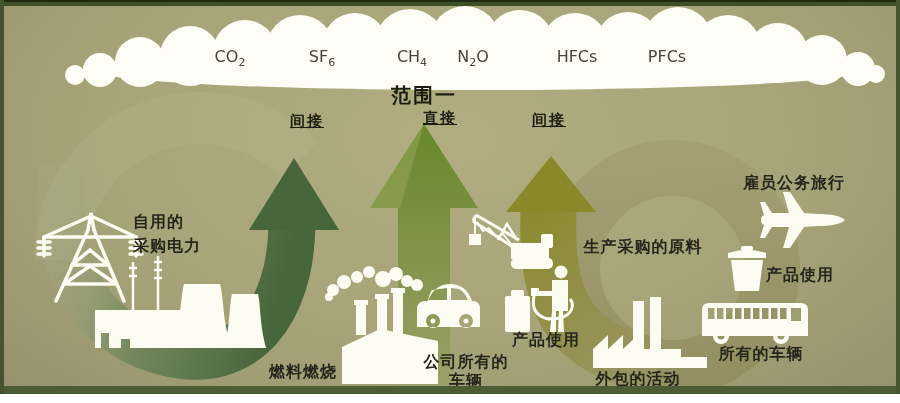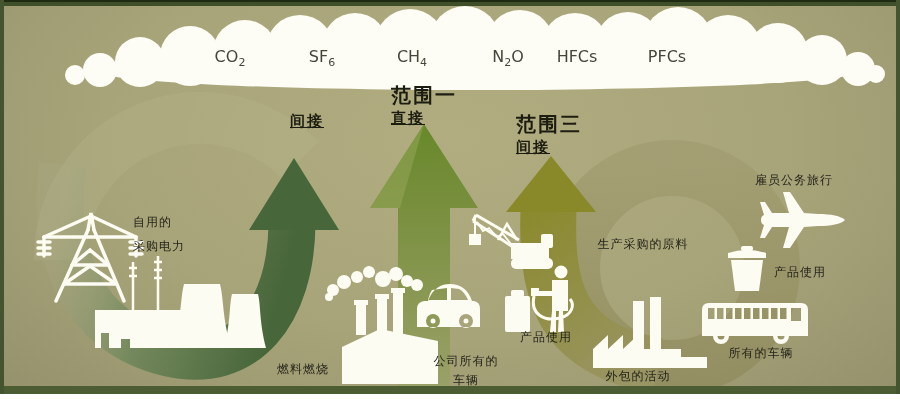--- a/index.html
+++ b/index.html
@@ -7,23 +7,23 @@
     position:relative;width:900px;height:394px;overflow:hidden;
     background:radial-gradient(ellipse at 50% 35%, #b1ad81 0%, #a8a479 55%, #95916c 100%);
     font-family:"DejaVu Sans", sans-serif;
   }
   .stage svg{position:absolute;left:0;top:0;z-index:1;}
   .edge{position:absolute;z-index:4;}
   .edge-top{left:0;top:0;width:900px;height:6px;background:linear-gradient(#1f2a12 0 2px,#3f4f2a 2px 100%);}
   .edge-bottom{left:0;top:386px;width:900px;height:17px;background:linear-gradient(#4c5c33 0 11px,#2b3618 11px 100%);}
   .edge-left{left:0;top:0;width:4px;height:403px;background:#44542e;}
   .edge-right{right:0;top:0;width:4px;height:403px;background:#44542e;}
-  .label{position:absolute;z-index:3;color:#25251b;font-weight:400;font-size:12px;line-height:1.35;white-space:nowrap;letter-spacing:1px;}
+  .label{position:absolute;z-index:3;color:#25251b;font-weight:700;font-size:16px;line-height:1.35;white-space:nowrap;letter-spacing:1px;}
   .ctr{transform:translateX(-50%);text-align:center;}
-  .scope{position:absolute;z-index:3;transform:translateX(-50%);text-align:left;color:#1c1c10;white-space:nowrap;}
+  .scope{position:absolute;z-index:3;transform:translateX(-50%);text-align:right;color:#1c1c10;white-space:nowrap;}
   .scope-title{font-size:20px;font-weight:700;letter-spacing:2px;}
   .scope-sub{font-size:15px;font-weight:700;letter-spacing:2px;text-decoration:underline;}
   .gas{position:absolute;top:47px;z-index:3;transform:translateX(-50%);font-size:16px;font-weight:500;color:#45453a;white-space:nowrap;}
   .gas sub{font-size:11px;}
   .two-line{line-height:19px;}
 </style>
 </head>
 <body>
 
 <div class="stage">
@@ -187,33 +187,32 @@
     </g>
 
     <g fill="#fdfcf2">
       <path d="M845,220 C841,216 831,214 818,214 L804,213 L790,192 L783,192 L789,213 L772,213 L765,202 L760,202 L764,215 C760,216 760,224 764,225 L760,238 L765,238 L772,227 L789,227 L783,248 L790,248 L804,227 L818,226 C831,226 841,224 845,220 Z"></path>
     </g>
   </svg>
 
   <span class="gas" style="left:230px"><span>CO</span><sub>2</sub><span></span></span>
   <span class="gas" style="left:322px"><span>SF</span><sub>6</sub><span></span></span>
   <span class="gas" style="left:412px"><span>CH</span><sub>4</sub><span></span></span>
-  <span class="gas" style="left:508px"><span>N</span><sub>2</sub><span>O</span></span>
+  <span class="gas" style="left:473px"><span>N</span><sub>2</sub><span>O</span></span>
   <span class="gas" style="left:577px"><span>HFCs</span><sub></sub><span></span></span>
   <span class="gas" style="left:667px"><span>PFCs</span><sub></sub><span></span></span>
 
   <div class="scope" style="left:307px;top:112px">
     <div class="scope-sub">间接</div>
   </div>
   <div class="scope" style="left:424px;top:82px">
     <div class="scope-title">范围一</div>
     <div class="scope-sub">直接</div>
   </div>
   <div class="scope" style="left:549px;top:111px">
-    <div class="scope-title">范围三</div>
     <div class="scope-sub">间接</div>
   </div>
 
   <div class="label" style="left:133px;top:210px;line-height:24px">
     <div>自用的</div>
     <div>采购电力</div>
   </div>
   <div class="label ctr" style="left:303px;top:361px">燃料燃烧</div>
   <div class="label ctr two-line" style="left:466px;top:352px">
     <div>公司所有的</div>

